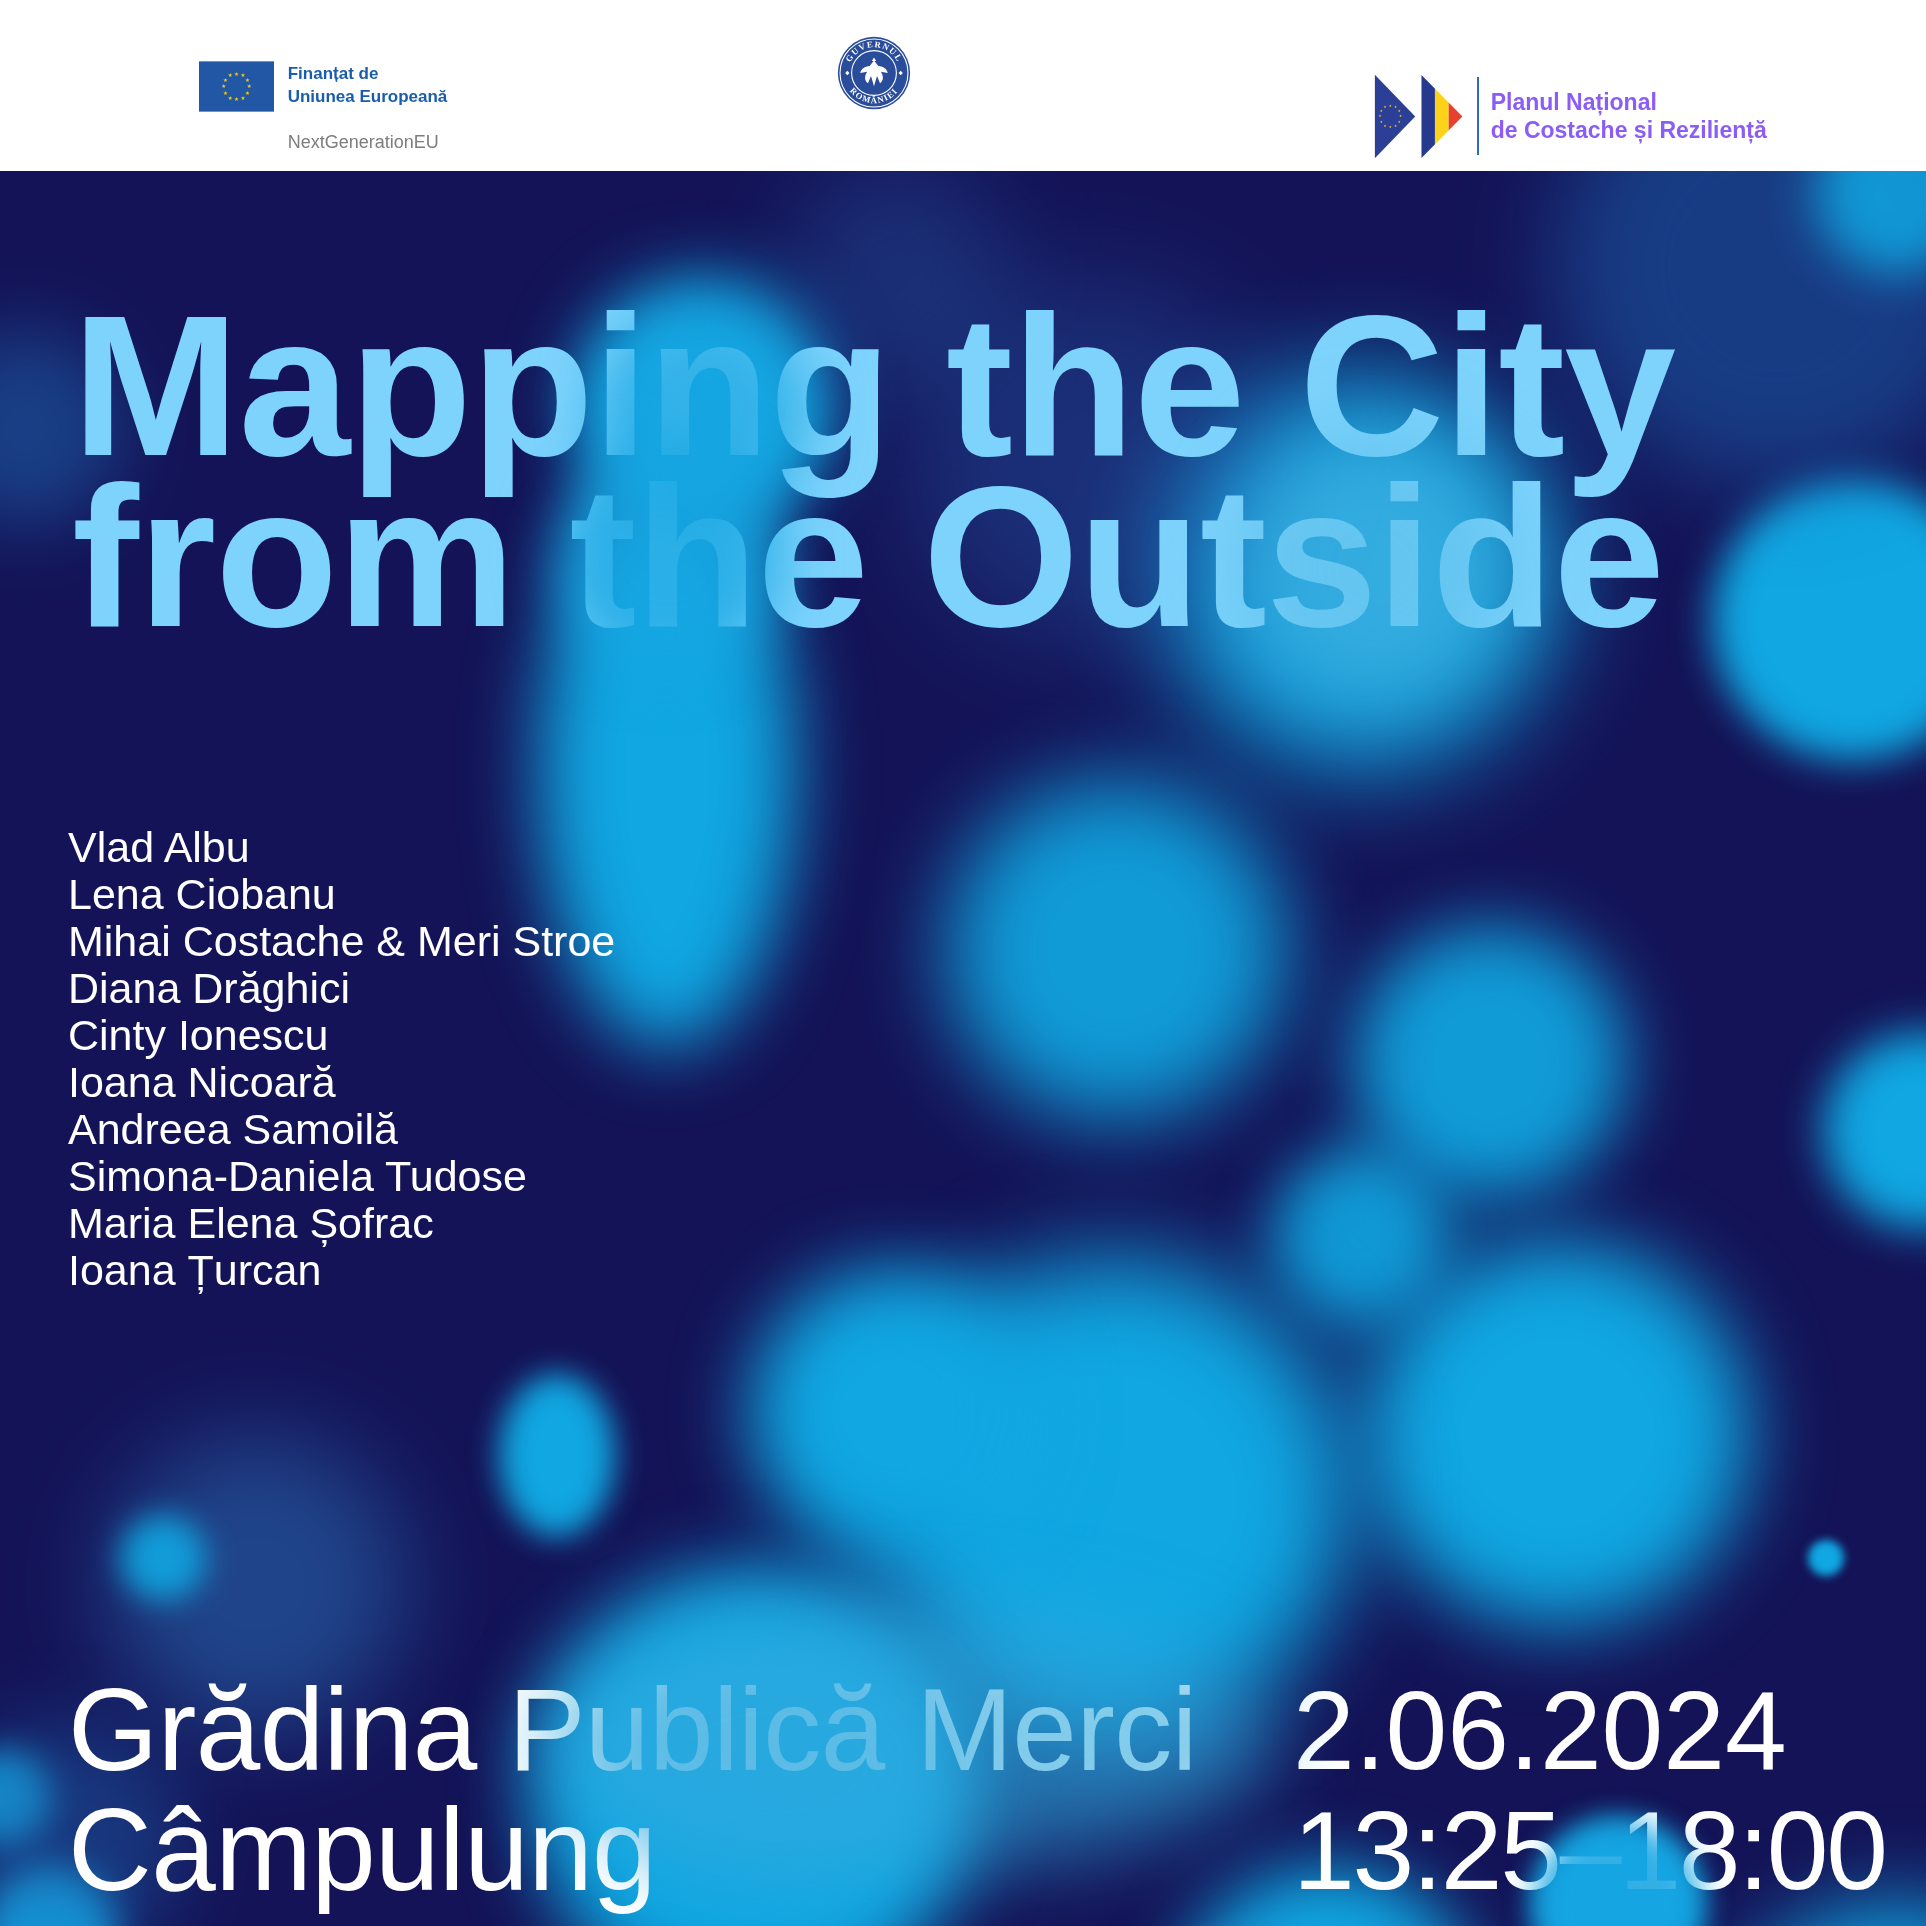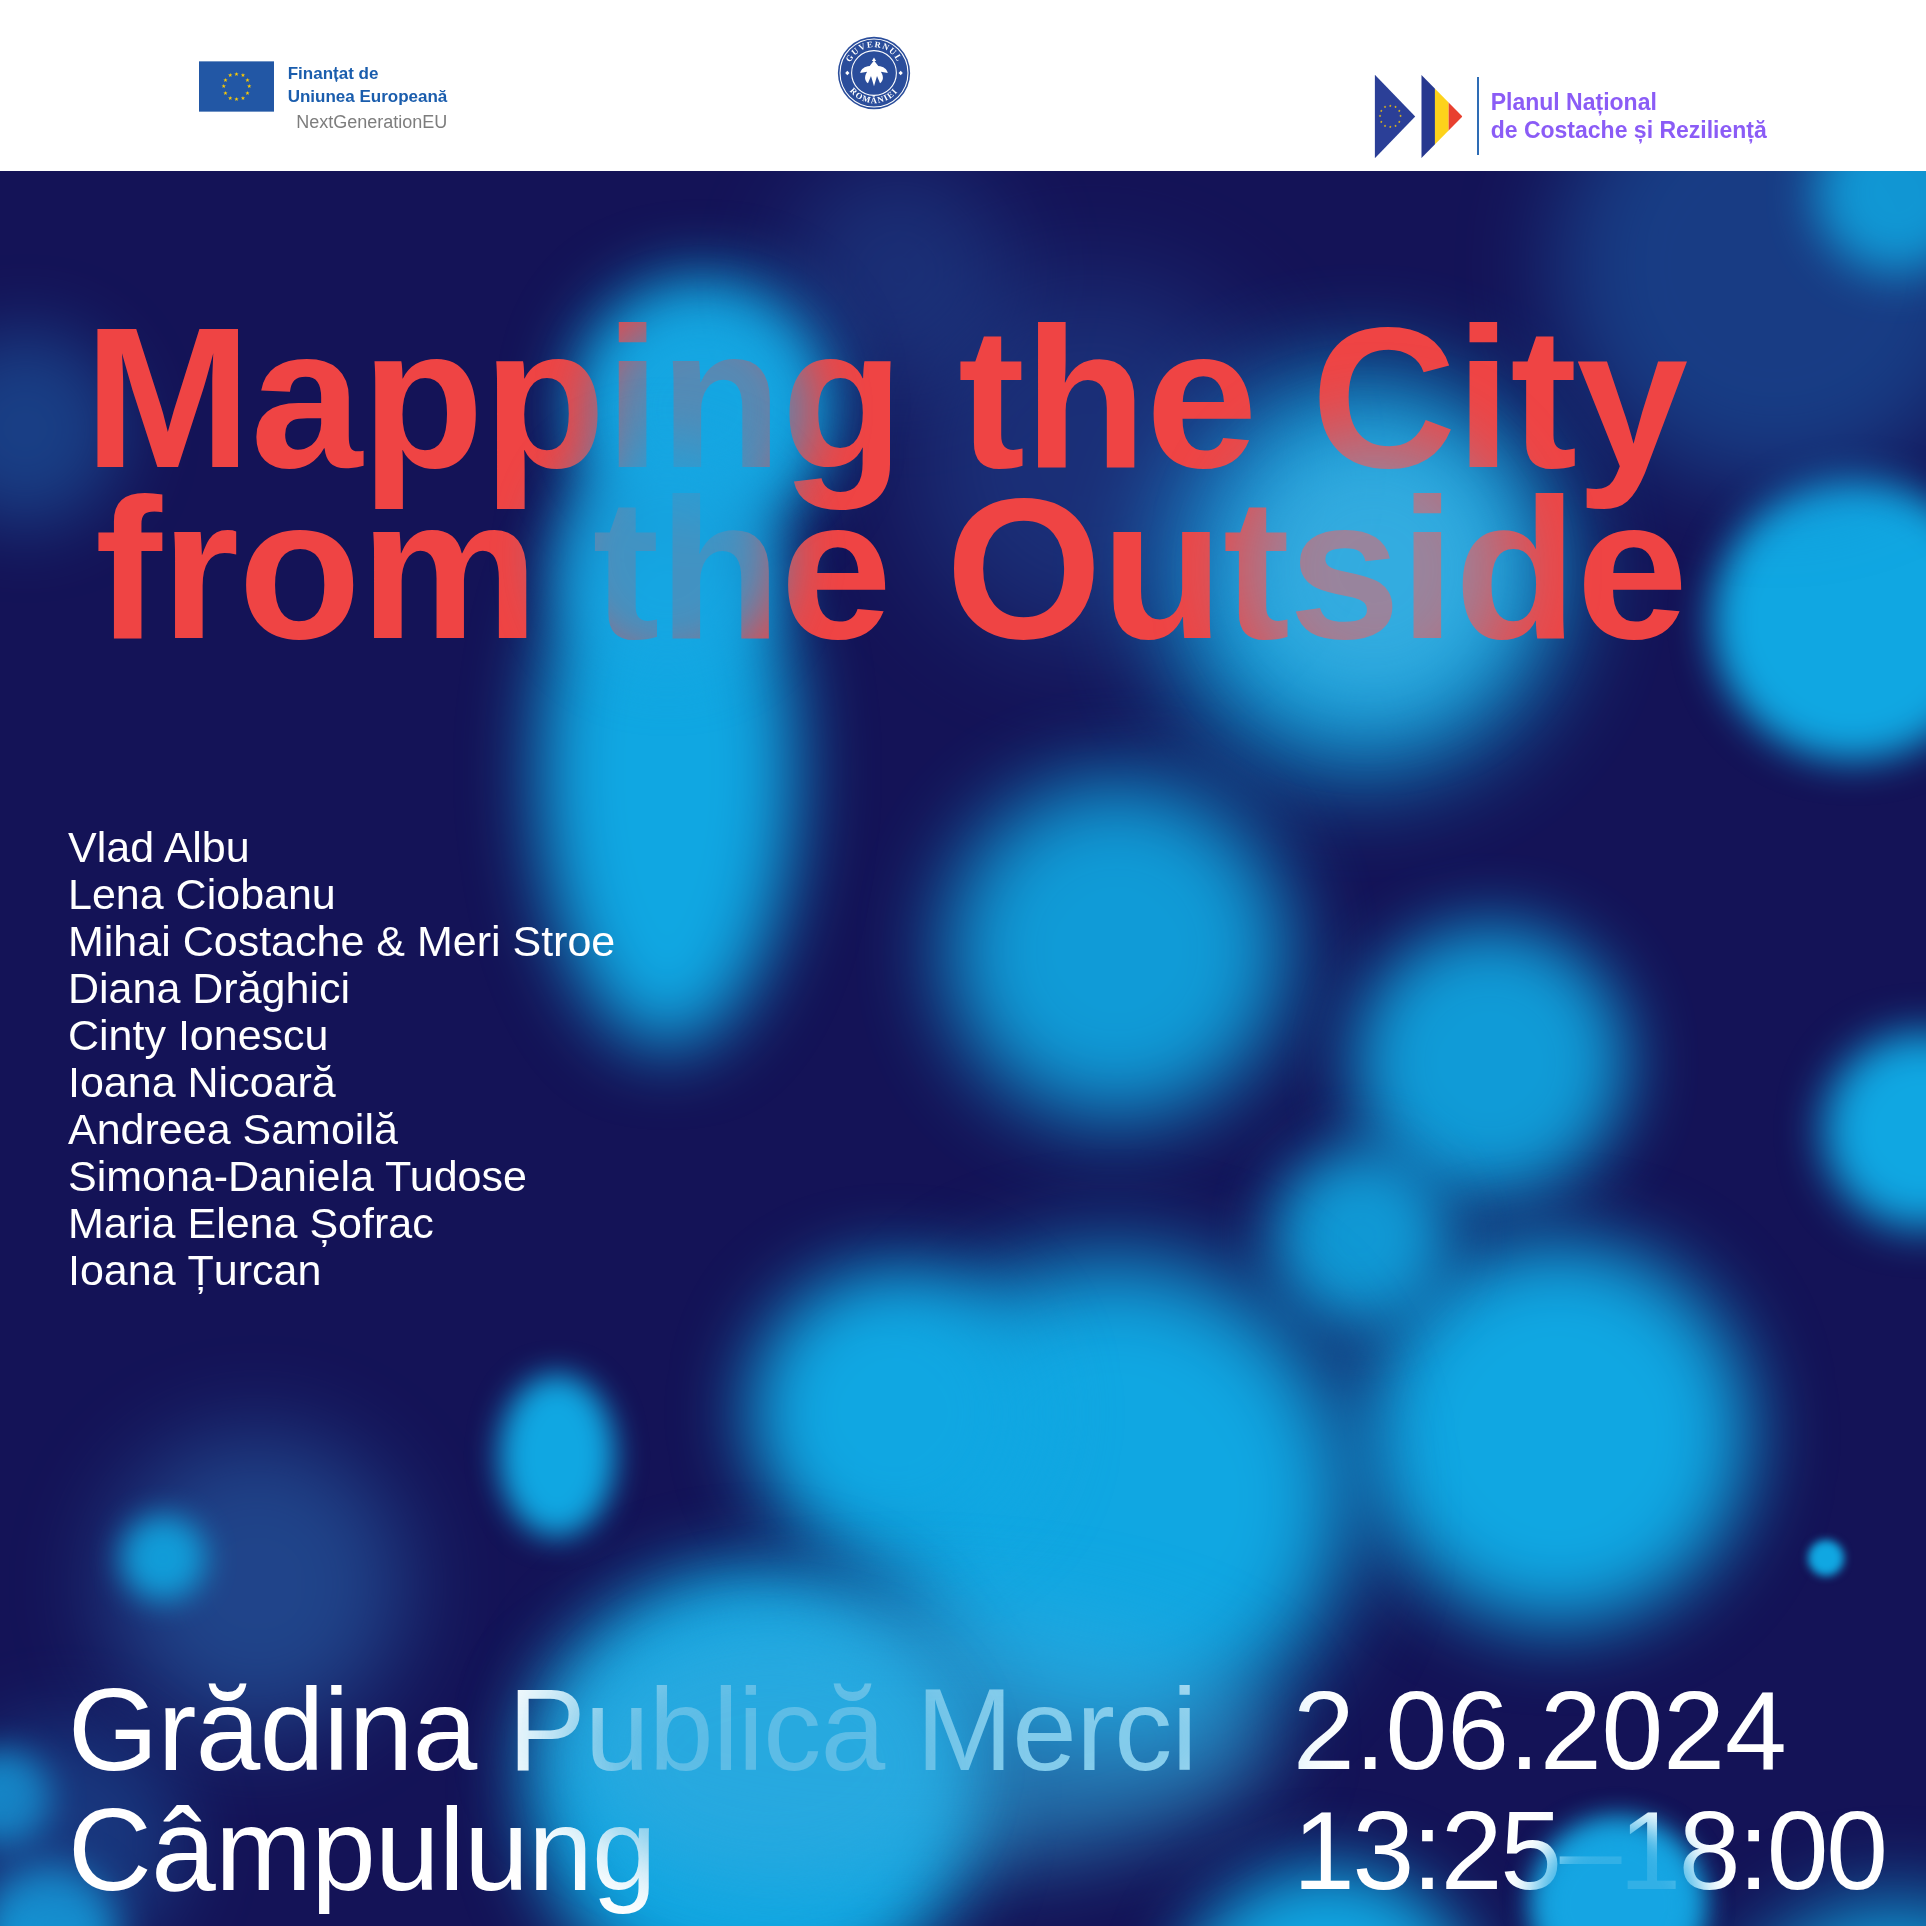--- a/index.html
+++ b/index.html
@@ -15,31 +15,31 @@
   .blob { position:absolute; border-radius:50%; background:#10a7e2; }
   
   .band {
     position:absolute; top:0; left:0; width:1926px; height:171px;
     background:#ffffff; z-index:20;
   }
   .eu-logo { position:absolute; left:199px; top:61px; display:flex; }
   .eu-flag { width:75px; height:51px; display:block; }
   .eu-text { margin-left:13.7px; padding-top:0.9px; }
   .eu-line { font-size:17px; line-height:23px; font-weight:bold; color:#1a5dad; white-space:nowrap; }
-  .eu-line.gray { font-weight:normal; color:#7d7d7d; margin-top:3px; font-size:18px;text-align:right; }
+  .eu-line.gray { font-weight:normal; color:#7d7d7d; margin-top:23px; font-size:18px; }
   .seal { position:absolute; left:837px; top:36px; width:74px; height:74px; }
   .pnrr { position:absolute; left:1374px; top:73px; height:86px; display:flex; align-items:center; }
   .pnrr-flags { width:97px; height:85px; display:block; }
   .pnrr-divider { width:1.7px; height:78px; background:#2e6cb5; margin:0 12px 0 6px; }
   .pnrr-text div { font-size:23px; line-height:28px; font-weight:bold; color:#8b5cf6; white-space:nowrap; }
   
   .title {
-    position:absolute; left:68px; top:296px; margin:16px; z-index:10;
-    color:#ef4444; font-weight:bold; font-size:201px; line-height:171px;
-    letter-spacing:-0.005em; white-space:nowrap;text-align:right;
+    position:absolute; left:68px; top:296px; margin:4px; z-index:10;
+    color:#7dd3fc; font-weight:bold; font-size:201px; line-height:171px;
+    letter-spacing:-0.005em; white-space:nowrap;
   }
   .tline { display:block; }
   
   .artists {
     position:absolute; left:68px; top:824px; margin:0; padding:0; z-index:10;
     list-style:none; color:#ffffff; font-size:43px; line-height:47px;
     font-weight:normal; white-space:nowrap;
   }
   
   .venue {

